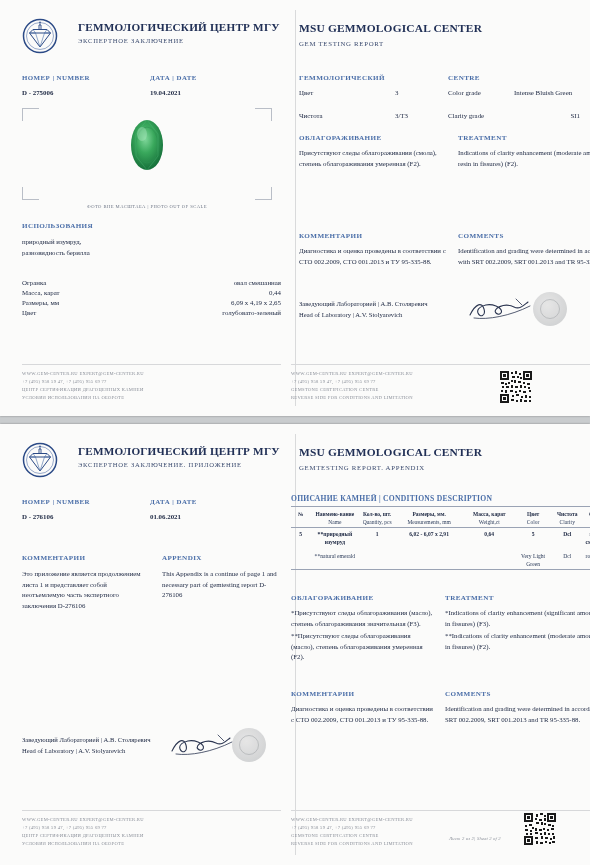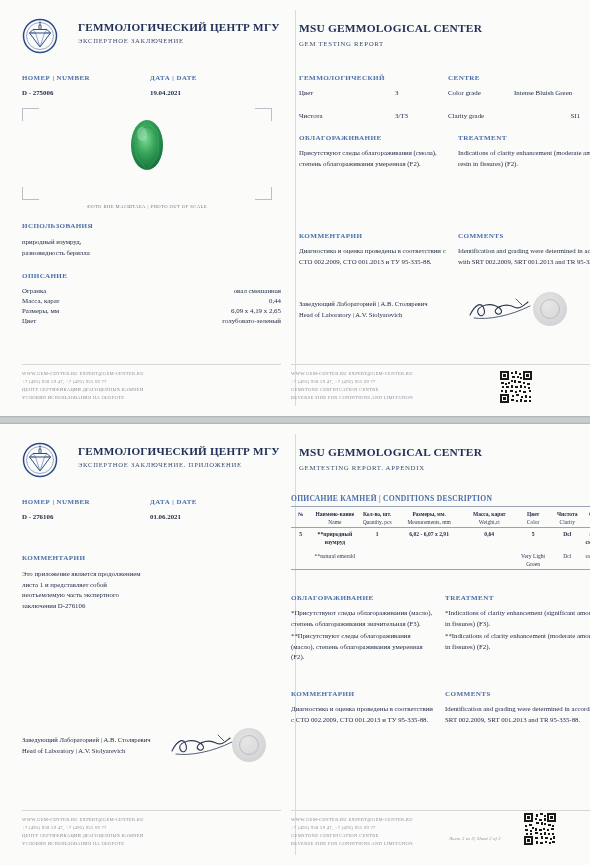--- a/index.html
+++ b/index.html
@@ -153,21 +153,20 @@
       <div class="photocap">ФОТО ВНЕ МАСШТАБА | PHOTO OUT OF SCALE</div>
     </div>
 
     <div class="pad" style="top:222px;">
       <div class="sect">ИСПОЛЬЗОВАНИЯ</div>
       <div class="body" style="margin-top:7px;">природный изумруд,</div>
       <div class="body">разновидность берилла</div>
     </div>
 
     <div class="pad" style="top:272px;">
-      <div class="sect">ОПИСАНИЕ</div>
       <table class="dtab" style="margin-top:5px;">
         <tbody>
           <tr>
             <td class="k">Огранка</td>
             <td class="v">овал смешанная</td>
           </tr>
           <tr>
             <td class="k">Масса, карат</td>
             <td class="v">0,44</td>
           </tr>
@@ -365,20 +364,24 @@
         <div class="valb">D - 276106</div>
         <div class="valb">01.06.2021</div>
       </div>
     </div>
 
     <div class="pad" style="top:130px;display:flex;">
       <div style="width:128px;padding-right:12px;">
         <div class="sect">КОММЕНТАРИИ</div>
         <div class="body" style="margin-top:7px;">Это приложение является продолжением листа 1 и представляет собой неотъемлемую часть экспертного заключения D-276106</div>
       </div>
+      <div style="flex:1;">
+        <div class="sect">APPENDIX</div>
+        <div class="body" style="margin-top:7px;">This Appendix is a continue of page 1 and necessary part of gemtesting report D-276106</div>
+      </div>
     </div>
 
     <div class="sig" style="left:22px;top:312px;">
       <div class="l1">Заведующий Лабораторией  |  А.В. Столяревич</div>
       <div class="l2">Head of Laboratory  |  A.V. Stolyarevich</div>
     </div>
     <div class="scribble" style="left:168px;top:308px;">
       <svg width="70" height="26" viewBox="0 0 70 26">
         <path d="M4 19 C10 7, 16 6, 18 13 C20 20, 14 22, 12 17 C10 12, 20 6, 30 10 C40 14, 34 21, 30 17 C26 13, 38 6, 48 11 C54 14, 58 9, 62 6" fill="none" stroke="#2b3550" stroke-width="1.1" stroke-linecap="round"></path>
         <path d="M8 22 C22 24, 44 20, 64 10" fill="none" stroke="#2b3550" stroke-width="0.8" stroke-linecap="round"></path>

